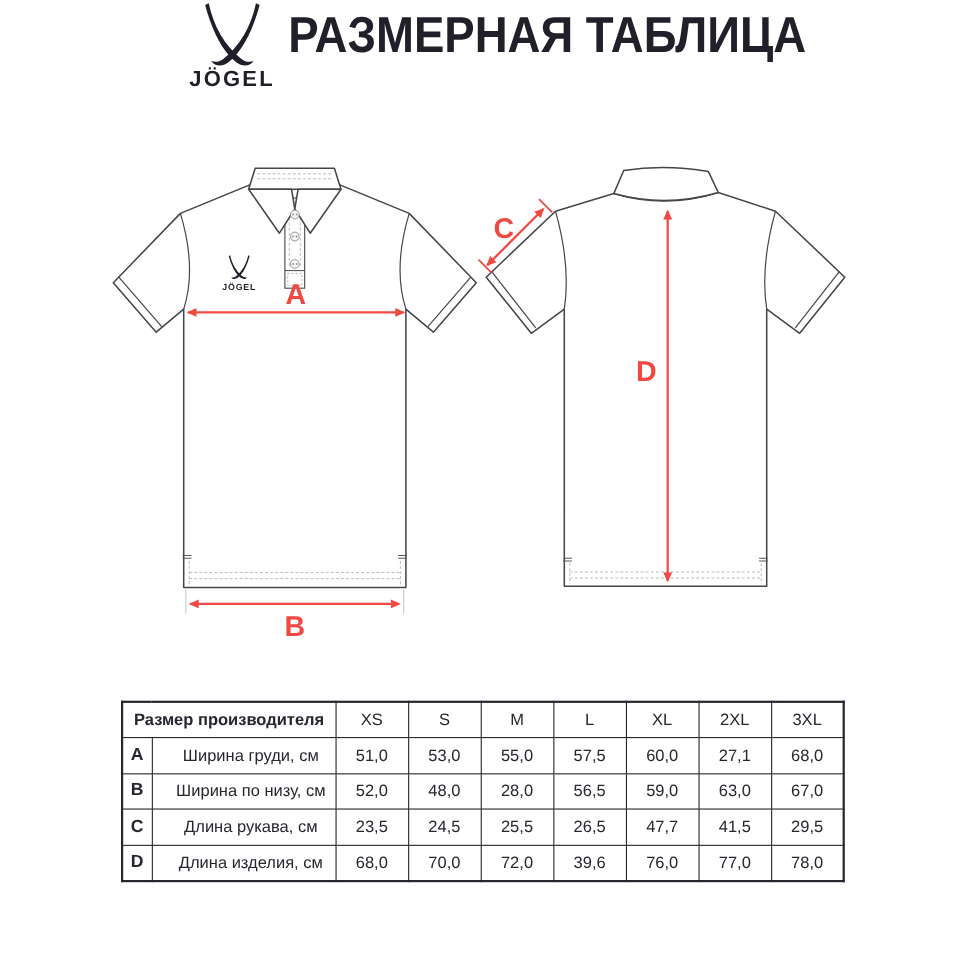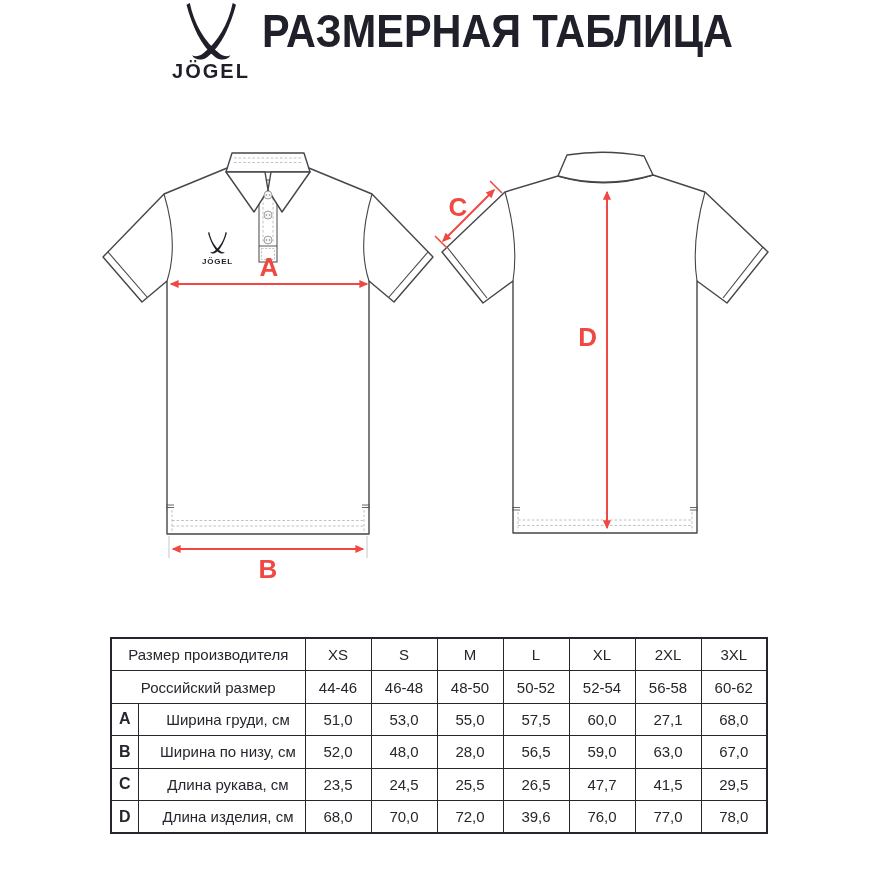--- a/index.html
+++ b/index.html
@@ -20,21 +20,21 @@
   .dim{stroke:#f04842;stroke-width:2;}
   .dim-thin{stroke:#f04842;stroke-width:1.6;}
   .ext{stroke:#c7c7cc;stroke-width:1;}
   .dim-label{fill:#f04842;font-size:26px;font-weight:600;font-family:"Liberation Sans",sans-serif;}
   .wordmark{fill:#1f1f29;font-weight:700;font-family:"Liberation Sans",sans-serif;}
   
   .size-table{position:absolute;left:110px;top:637px;width:656px;border-collapse:collapse;
               table-layout:fixed;background:#fff;font-size:15px;color:#26262e;
               border:2.5px solid #26262e;}
   .size-table td{border:1.5px solid #26262e;text-align:center;height:31.4px;padding:0;}
-  .size-table td.mlabel{font-weight:400;}
+  .size-table td.mlabel{font-weight:700;}
   .size-table td.letter{font-weight:700;font-size:16px;}
   .size-table td.rlabel{text-align:center;padding-left:13px;margin-left:24px;}
 </style>
 </head>
 <body>
 
 <div class="page">
 
   <svg width="0" height="0" style="position:absolute" aria-hidden="true">
     <defs>
@@ -157,30 +157,20 @@
     <tbody>
       <tr>
         <td class="mlabel" colspan="2">Размер производителя</td>
         <td>XS</td>
         <td>S</td>
         <td>M</td>
         <td>L</td>
         <td>XL</td>
         <td>2XL</td>
         <td>3XL</td>
-      </tr>
-      <tr>
-        <td class="mlabel" colspan="2">Российский размер</td>
-        <td>44-46</td>
-        <td>46-48</td>
-        <td>48-50</td>
-        <td>50-52</td>
-        <td>52-54</td>
-        <td>56-58</td>
-        <td>60-62</td>
       </tr>
       <tr>
         <td class="letter">A</td>
         <td class="rlabel">Ширина груди, см</td>
         <td>51,0</td>
         <td>53,0</td>
         <td>55,0</td>
         <td>57,5</td>
         <td>60,0</td>
         <td>27,1</td>

